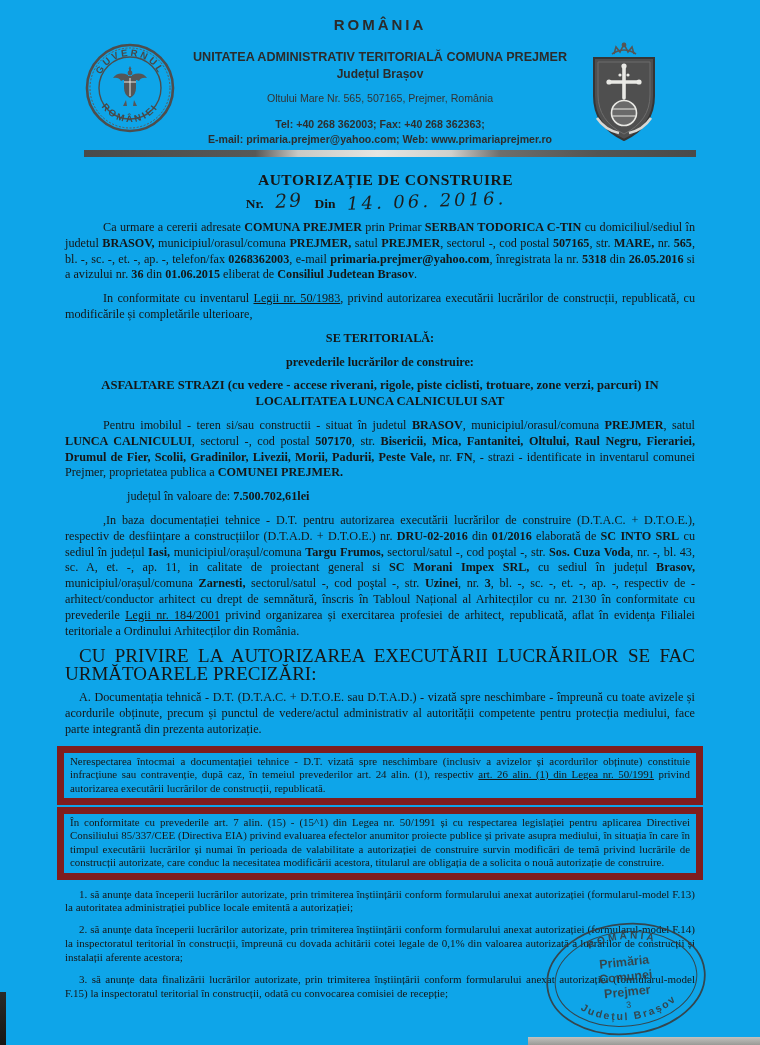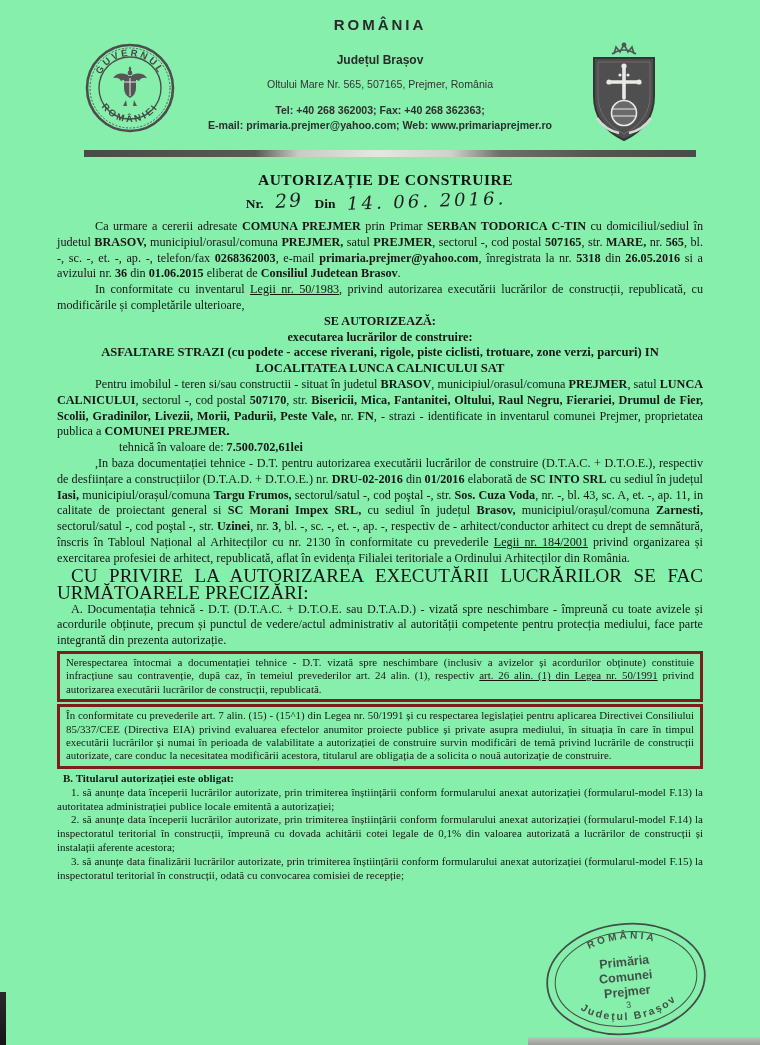--- a/index.html
+++ b/index.html
@@ -1,18 +1,18 @@
 <!DOCTYPE html>
 <html lang="ro"><head>
 <meta charset="utf-8">
 <style>
   html,body{margin:0;padding:0;background:#e8e8e6;}
   .page{
     position:relative;width:760px;height:1045px;margin:0 auto;
-    background:#86efac;overflow:hidden;
+    background:#0ea5e9;overflow:hidden;
     font-family:"Liberation Serif",serif;color:#161616;
   }
   
   .header{position:relative;height:158px;}
   .country{padding-top:16px;text-align:center;font-family:"Liberation Sans",sans-serif;
     font-weight:bold;font-size:15px;letter-spacing:3px;color:#2b2b2b;}
   .org-block{position:absolute;left:150px;right:150px;top:50px;text-align:center;
     font-family:"Liberation Sans",sans-serif;color:#2b2b2b;}
   .org-line1{font-weight:bold;font-size:12.6px;}
   .org-line2{font-weight:bold;font-size:12px;margin-top:3px;}
@@ -26,29 +26,29 @@
   
   .title-block{text-align:center;margin-top:13px;}
   .doc-title{font-size:15.5px;font-weight:bold;letter-spacing:.5px;padding-left:11px;}
   .doc-no{font-size:13.5px;font-weight:bold;margin-top:1px;}
   .handwrite{display:inline-block;font-family:"DejaVu Serif",serif;font-style:italic;
     font-weight:400;font-size:19px;letter-spacing:2px;color:#1d1d1d;transform:rotate(-4deg);
     margin:0 8px;position:relative;top:-1px;}
   .handwrite.date{font-size:18px;letter-spacing:3px;transform:rotate(-2deg);}
   
   .bodytext{margin:7px 57px 0 57px;font-size:12.2px;line-height:15.8px;text-align:justify;}
-  .bodytext p{margin:0;}
+  .bodytext p{margin:8px;}
   .ind{text-indent:38px;}
   .center-b{text-align:center;font-weight:bold;text-indent:0;}
   .authorize{margin-top:6px;}
   .work-title{margin:9px 6px 6px 6px;font-size:12.6px;}
   .value-line{padding-left:62px;text-indent:0;}
   .precizari{font-size:19px;line-height:17.5px;text-indent:14px;margin-top:2px;}
   .para-a{text-indent:14px;}
-  .lawbox{border:3px solid #7f1d1d;margin-top:2px;padding:2px 6px 3px 6px;
+  .lawbox{border:7px solid #7f1d1d;margin-top:2px;padding:2px 6px 3px 6px;
     font-size:10.9px;line-height:13.4px;text-align:justify;}
   .b-section{margin-top:3px;font-size:11px;line-height:13.9px;}
   .b-heading{font-weight:bold;text-indent:6px;}
   .b-item{text-indent:14px;}
   
   .stamp{position:absolute;left:540px;top:918px;width:172px;height:122px;
     transform:rotate(-6deg);opacity:.88;pointer-events:none;}
   
   .artifact-left{position:absolute;left:0;top:992px;width:6px;height:53px;
     background:linear-gradient(180deg,#2a2a28,#161614);}
@@ -89,20 +89,21 @@
           <path d="M42 58 l-3 6 h4 z M50 58 l3 6 h-4 z"></path>
         </g>
         <g stroke="#e8e8e4" stroke-width="1">
           <line x1="40" y1="40" x2="52" y2="40"></line>
           <line x1="46" y1="36" x2="46" y2="54"></line>
         </g>
       </svg>
     </div>
 
     <div class="org-block">
+      <div class="org-line1">UNITATEA ADMINISTRATIV TERITORIALĂ COMUNA PREJMER</div>
       <div class="org-line2">Județul Brașov</div>
       <div class="org-address">Oltului Mare Nr. 565, 507165, Prejmer, România</div>
       <div class="org-phone">Tel: +40 268 362003;  Fax: +40 268 362363;</div>
       <div class="org-email">E-mail: primaria.prejmer@yahoo.com;  Web: www.primariaprejmer.ro</div>
     </div>
 
     <div class="arms-right">
       <svg width="80" height="112" viewBox="0 0 80 112">
 
         <g stroke="#555" stroke-width="1.6" fill="none">
@@ -151,41 +152,40 @@
       <span class="handwrite date">14. 06. 2016.</span>
     </div>
   </div>
 
   <div class="bodytext">
 
     <p class="ind"><span>Ca urmare a cererii adresate </span><span style="font-weight: bold;">COMUNA PREJMER</span><span> prin Primar </span><span style="font-weight: bold;">SERBAN TODORICA C-TIN</span><span> cu domiciliul/sediul în judetul </span><span style="font-weight: bold;">BRASOV,</span><span> municipiul/orasul/comuna </span><span style="font-weight: bold;">PREJMER,</span><span> satul </span><span style="font-weight: bold;">PREJMER</span><span>, sectorul -, cod postal </span><span style="font-weight: bold;">507165</span><span>, str. </span><span style="font-weight: bold;">MARE,</span><span> nr. </span><span style="font-weight: bold;">565</span><span>, bl. -, sc. -, et. -, ap. -, telefon/fax </span><span style="font-weight: bold;">0268362003</span><span>, e-mail </span><span style="font-weight: bold;">primaria.prejmer@yahoo.com</span><span>, înregistrata la nr. </span><span style="font-weight: bold;">5318</span><span> din </span><span style="font-weight: bold;">26.05.2016</span><span> si a avizului nr. </span><span style="font-weight: bold;">36</span><span> din </span><span style="font-weight: bold;">01.06.2015</span><span> eliberat de </span><span style="font-weight: bold;">Consiliul Judetean Brasov</span><span>.</span></p>
 
     <p class="ind"><span>In conformitate cu inventarul </span><span style="text-decoration: underline;">Legii nr. 50/1983</span><span>, privind autorizarea executării lucrărilor de construcții, republicată, cu modificările și completările ulterioare,</span></p>
 
-    <p class="center-b authorize">SE AUTORIZEAZĂ:</p>
-    <p class="center-b">executarea lucrărilor de construire:</p>
-
-    <p class="center-b work-title">ASFALTARE STRAZI (cu podete - accese riverani, rigole, piste ciclisti, trotuare, zone verzi, parcuri) IN LOCALITATEA LUNCA CALNICULUI SAT</p>
+    <p class="center-b authorize">SE TERITORIALĂ:</p>
+    <p class="center-b">prevederile lucrărilor de construire:</p>
+
+    <p class="center-b work-title">ASFALTARE STRAZI (cu vedere - accese riverani, rigole, piste ciclisti, trotuare, zone verzi, parcuri) IN LOCALITATEA LUNCA CALNICULUI SAT</p>
 
     <p class="ind"><span>Pentru imobilul - teren si/sau constructii - situat în judetul </span><span style="font-weight: bold;">BRASOV</span><span>, municipiul/orasul/comuna </span><span style="font-weight: bold;">PREJMER</span><span>, satul </span><span style="font-weight: bold;">LUNCA CALNICULUI</span><span>, sectorul -, cod postal </span><span style="font-weight: bold;">507170</span><span>, str. </span><span style="font-weight: bold;">Bisericii, Mica, Fantanitei, Oltului, Raul Negru, Fierariei, Drumul de Fier, Scolii, Gradinilor, Livezii, Morii, Padurii, Peste Vale,</span><span> nr. </span><span style="font-weight: bold;">FN</span><span>, - strazi - identificate in inventarul comunei Prejmer, proprietatea publica a </span><span style="font-weight: bold;">COMUNEI PREJMER.</span></p>
 
-    <p class="value-line"><span>tehnică în valoare de: </span><span style="font-weight: bold;">7.500.702,61lei</span></p>
+    <p class="value-line"><span>județul în valoare de: </span><span style="font-weight: bold;">7.500.702,61lei</span></p>
 
     <p class="ind"><span>,In baza documentației tehnice - D.T. pentru autorizarea executării lucrărilor de construire (D.T.A.C. + D.T.O.E.), respectiv de desființare a construcțiilor (D.T.A.D. + D.T.O.E.) nr. </span><span style="font-weight: bold;">DRU-02-2016</span><span> din </span><span style="font-weight: bold;">01/2016</span><span> elaborată de </span><span style="font-weight: bold;">SC INTO SRL</span><span> cu sediul în județul </span><span style="font-weight: bold;">Iasi,</span><span> municipiul/orașul/comuna </span><span style="font-weight: bold;">Targu Frumos,</span><span> sectorul/satul -, cod poştal -, str. </span><span style="font-weight: bold;">Sos. Cuza Voda</span><span>, nr. -, bl. 43, sc. A, et. -, ap. 11, in calitate de proiectant general si </span><span style="font-weight: bold;">SC Morani Impex SRL,</span><span> cu sediul în județul </span><span style="font-weight: bold;">Brasov,</span><span> municipiul/orașul/comuna </span><span style="font-weight: bold;">Zarnesti,</span><span> sectorul/satul -, cod poştal -, str. </span><span style="font-weight: bold;">Uzinei</span><span>, nr. </span><span style="font-weight: bold;">3</span><span>, bl. -, sc. -, et. -, ap. -, respectiv de - arhitect/conductor arhitect cu drept de semnătură, înscris în Tabloul Național al Arhitecților cu nr. 2130 în conformitate cu prevederile </span><span style="text-decoration: underline;">Legii nr. 184/2001</span><span> privind organizarea și exercitarea profesiei de arhitect, republicată, aflat în evidența Filialei teritoriale a Ordinului Arhitecților din România.</span></p>
 
     <p class="precizari">CU PRIVIRE LA AUTORIZAREA EXECUTĂRII LUCRĂRILOR SE FAC URMĂTOARELE PRECIZĂRI:</p>
 
     <p class="para-a">A. Documentația tehnică - D.T. (D.T.A.C. + D.T.O.E. sau D.T.A.D.) - vizată spre neschimbare - împreună cu toate avizele și acordurile obținute, precum și punctul de vedere/actul administrativ al autorității competente pentru protecția mediului, face parte integrantă din prezenta autorizație.</p>
 
     <div class="lawbox"><span>Nerespectarea întocmai a documentației tehnice - D.T. vizată spre neschimbare (inclusiv a avizelor și acordurilor obținute) constituie infracțiune sau contravenție, după caz, în temeiul prevederilor art. 24 alin. (1), respectiv </span><span style="text-decoration: underline;">art. 26 alin. (1) din Legea nr. 50/1991</span><span> privind autorizarea executării lucrărilor de construcții, republicată.</span></div>
 
     <div class="lawbox">În conformitate cu prevederile art. 7 alin. (15) - (15^1) din Legea nr. 50/1991 și cu respectarea legislației pentru aplicarea Directivei Consiliului 85/337/CEE (Directiva EIA) privind evaluarea efectelor anumitor proiecte publice și private asupra mediului, în situația în care în timpul executării lucrărilor și numai în perioada de valabilitate a autorizației de construire survin modificări de temă privind lucrările de construcții autorizate, care conduc la necesitatea modificării acestora, titularul are obligația de a solicita o nouă autorizație de construire.</div>
 
     <div class="b-section">
-      <p class="b-heading">B. Titularul autorizației este obligat:</p>
       <p class="b-item">1. să anunțe data începerii lucrărilor autorizate, prin trimiterea înștiințării conform formularului anexat autorizației (formularul-model F.13) la autoritatea administrației publice locale emitentă a autorizației;</p>
       <p class="b-item">2. să anunțe data începerii lucrărilor autorizate, prin trimiterea înștiințării conform formularului anexat autorizației (formularul-model F.14) la inspectoratul teritorial în construcții, împreună cu dovada achitării cotei legale de 0,1% din valoarea autorizată a lucrărilor de construcții și instalații aferente acestora;</p>
       <p class="b-item">3. să anunțe data finalizării lucrărilor autorizate, prin trimiterea înștiințării conform formularului anexat autorizației (formularul-model F.15) la inspectoratul teritorial în construcții, odată cu convocarea comisiei de recepție;</p>
     </div>
   </div>
 
   <div class="stamp">
     <svg width="172" height="122" viewBox="0 0 172 122">
       <ellipse cx="86" cy="61" rx="79" ry="55" fill="none" stroke="#3a3a3a" stroke-width="1.8"></ellipse>
       <ellipse cx="86" cy="61" rx="71" ry="47" fill="none" stroke="#3a3a3a" stroke-width="1"></ellipse>

